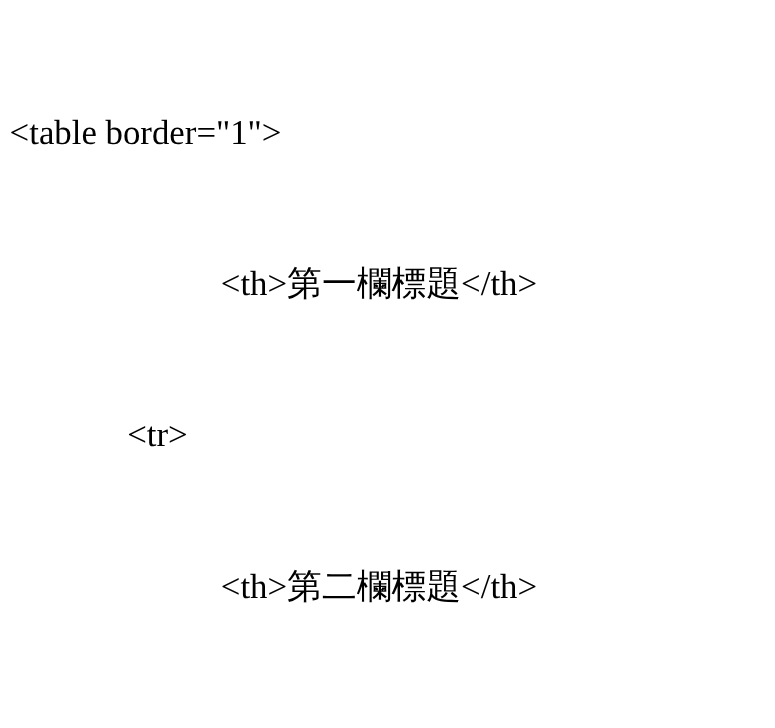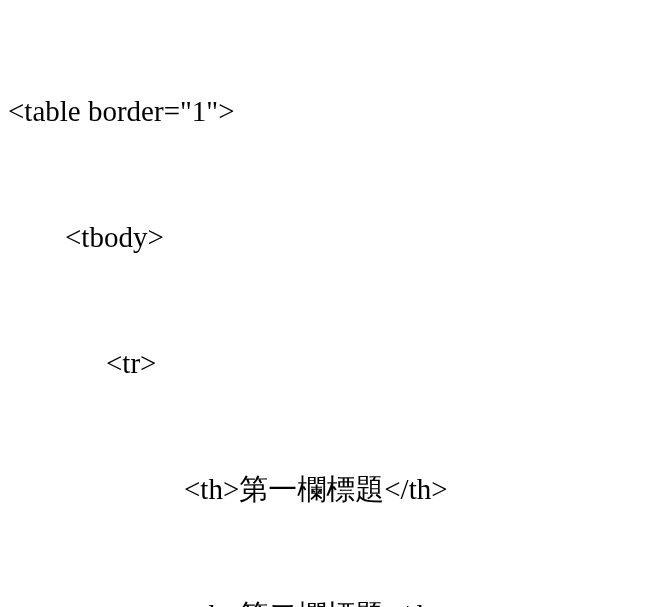--- a/index.html
+++ b/index.html
@@ -29,23 +29,22 @@
   .ind0 { padding-left: 0px; }
   .ind1 { padding-left: 57px; }
   .ind2 { padding-left: 98px; }
   .ind3 { padding-left: 176px; }
 </style>
 </head>
 <body>
 
 <div class="code-block">
   <div class="line ind0">&lt;table border="1"&gt;</div>
-  <div class="line ind1">&lt;tbody&gt;</div>
+  <div class="line ind3">&lt;th&gt;第一欄標題&lt;/th&gt;</div>
   <div class="line ind2">&lt;tr&gt;</div>
-  <div class="line ind3">&lt;th&gt;第一欄標題&lt;/th&gt;</div>
   <div class="line ind3">&lt;th&gt;第二欄標題&lt;/th&gt;</div>
   
   
   
   
   
   
   
   
   

